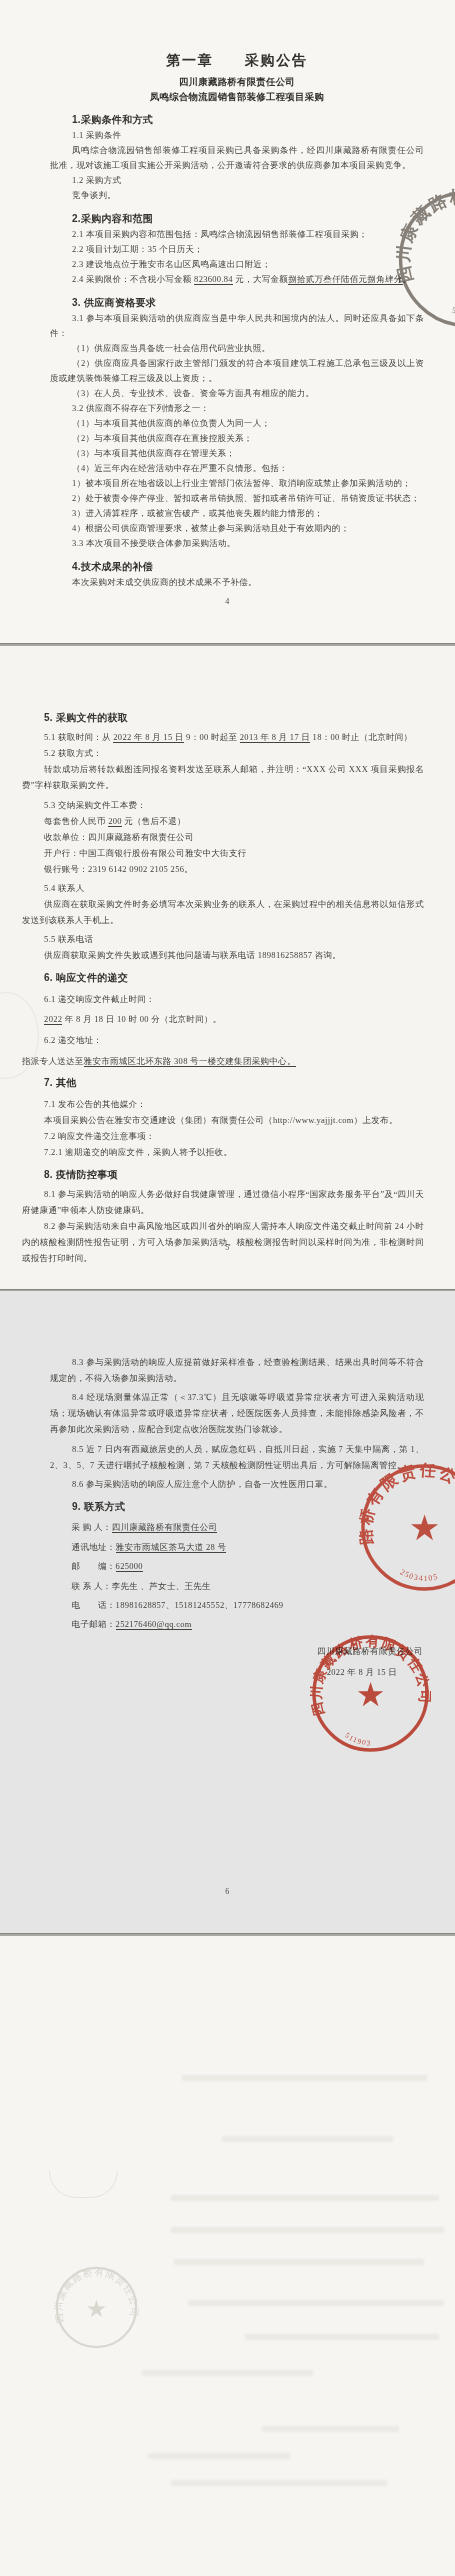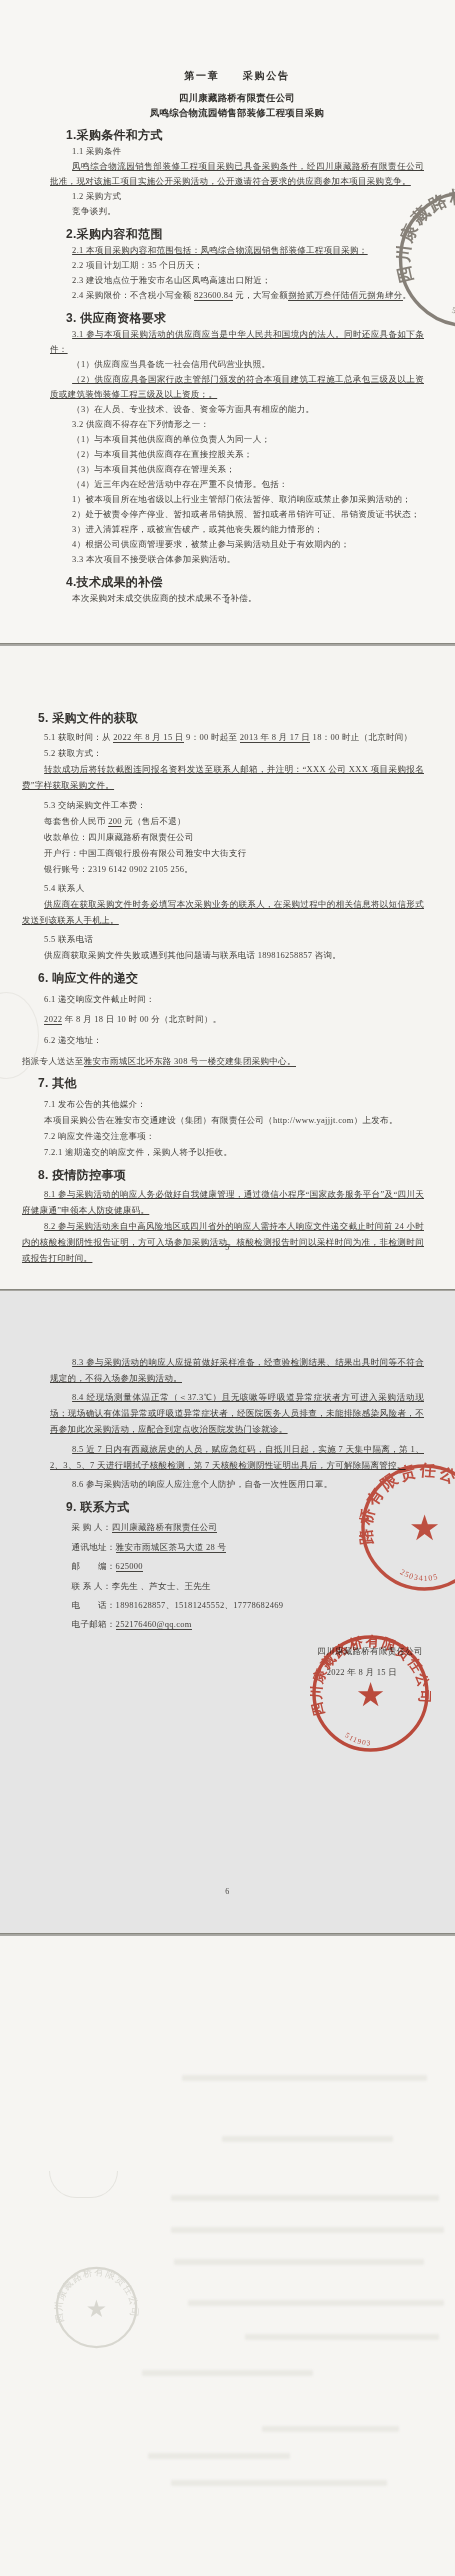--- a/index.html
+++ b/index.html
@@ -17,29 +17,29 @@
          background:linear-gradient(#79786f,#b5b4b0); }
   .gap-1 { top:643px; } .gap-2 { top:1289px; } .gap-3 { top:1933px; }
 
   .inner { position:relative; padding:52px 31px 0 50px; }
   .page-2 .inner { padding-top:57px;padding-left:22px; }
   .page-3 .inner { padding-top:63px; }
 
   p { margin:0; line-height:15px; font-size:8.5px; letter-spacing:0.3px; }
   .page-2 p, .page-3 p { line-height:16px; }
 
-  .h-chapter { text-align:center; font-family:Liberation Mono, monospace;
-    font-weight:bold; font-size:10px; color:#33312e; letter-spacing:1.7px; line-height:17px;margin-top:16px; }
+  .h-chapter { text-align:center; font-family:Liberation Sans, sans-serif;
+    font-weight:bold; font-size:14px; color:#33312e; letter-spacing:1.7px; line-height:17px; }
   .h-sub { text-align:center; font-family:"Liberation Sans",sans-serif;
     font-weight:bold; font-size:9.4px; color:#33312e; line-height:15.4px; }
   .h-sec { font-family:"Liberation Sans",sans-serif; font-weight:bold;
-    font-size:12px; color:#34322f; margin-left:16px; margin-top:6.8px; line-height:17px; }
+    font-size:10px; color:#34322f; margin-left:22px; margin-top:6.8px; line-height:17px; }
   .mt1 { margin-top:3.4px; } .mt2 { margin-top:4.6px; } .mt3 { margin-top:8px; }
   .clause { text-indent:2.6em; }
-  .just { text-align:justify;text-decoration:underline; }
+  .just { text-align:justify; }
   .u { border-bottom:0.6px solid #45433f; }
   .bold { font-weight:normal; }
   .row9 { margin-left:21.6px; line-height:19.4px !important; }
   .sig { text-align:right; padding-right:1.1px; line-height:17px !important; }
   .sig-date { padding-right:27px; margin-top:4.6px; }
   .page-num { position:absolute; top:594px; left:0; width:100%;
     text-align:center; font-size:8px; color:#4a4845; }
   .page-3 .page-num { top:593px; }
 
   .seal { position:absolute; mix-blend-mode:multiply; pointer-events:none; }

